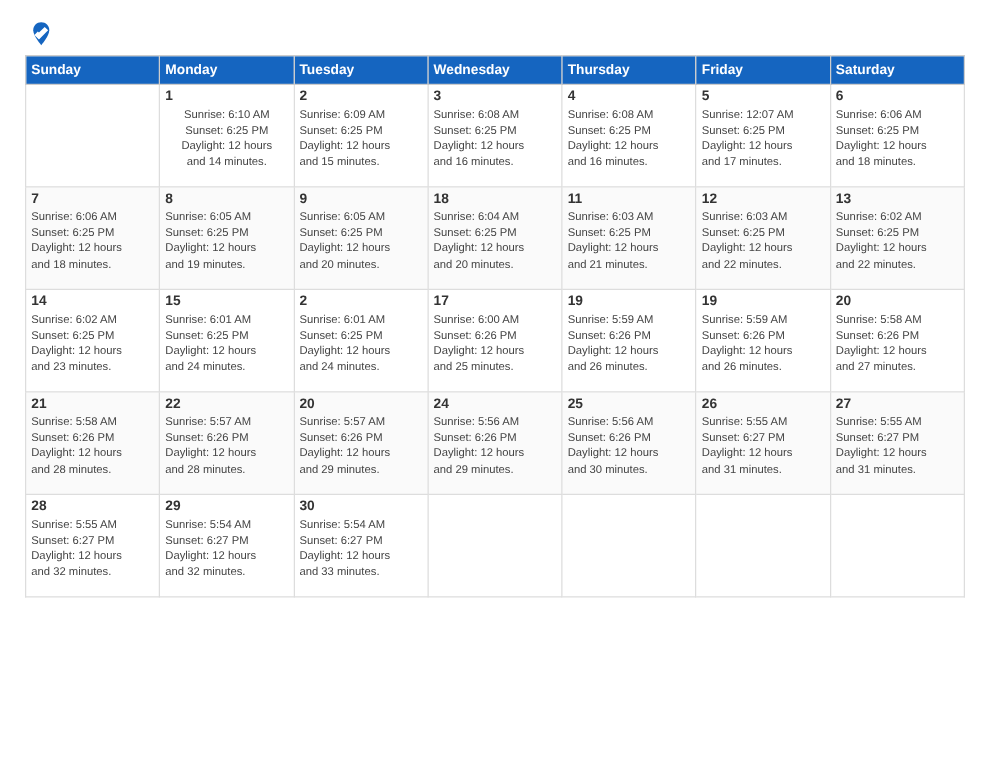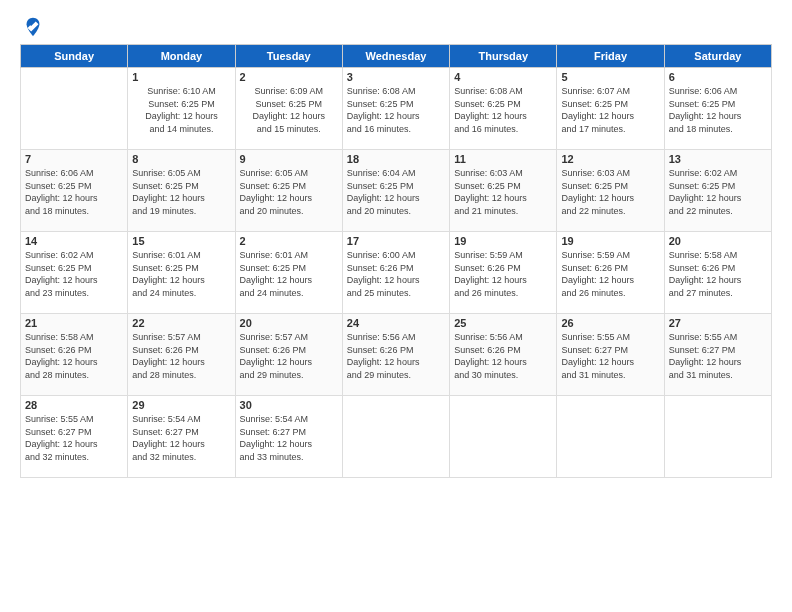--- a/index.html
+++ b/index.html
@@ -63,21 +63,21 @@
       width: 100%;
       border-collapse: collapse;
       table-layout: fixed;
     }
     th {
       background-color: #1565c0;
       color: #fff;
       font-size: 11px;
       font-weight: bold;
       padding: 5px 4px;
-      text-align: center;
+      text-align: left;
       border: 1px solid #ccc;
     }
     td {
       vertical-align: top;
       border: 1px solid #ddd;
       padding: 3px 4px;
       font-size: 9.5px;
       color: #333;
       height: 82px;
     }
@@ -144,42 +144,42 @@
           <td class="empty-cell"></td>
           <td>
             <span class="day-num">1</span>
             <div class="day-info" style="white-space: pre-line; text-align: center;">Sunrise: 6:10 AM
 Sunset: 6:25 PM
 Daylight: 12 hours
 and 14 minutes.</div>
           </td>
           <td>
             <span class="day-num">2</span>
-            <div class="day-info" style="white-space: pre-line; text-align: center;">Sunrise: 6:09 AM
+            <div class="day-info" style="white-space: pre-line;">Sunrise: 6:09 AM
 Sunset: 6:25 PM
 Daylight: 12 hours
 and 15 minutes.</div>
           </td>
           <td>
             <span class="day-num">3</span>
             <div class="day-info" style="white-space: pre-line;">Sunrise: 6:08 AM
 Sunset: 6:25 PM
 Daylight: 12 hours
 and 16 minutes.</div>
           </td>
           <td>
             <span class="day-num">4</span>
             <div class="day-info" style="white-space: pre-line;">Sunrise: 6:08 AM
 Sunset: 6:25 PM
 Daylight: 12 hours
 and 16 minutes.</div>
           </td>
           <td>
             <span class="day-num">5</span>
-            <div class="day-info" style="white-space: pre-line;">Sunrise: 6:07 AM
+            <div class="day-info" style="white-space: pre-line;">Sunrise: 12:07 AM
 Sunset: 6:25 PM
 Daylight: 12 hours
 and 17 minutes.</div>
           </td>
           <td>
             <span class="day-num">6</span>
             <div class="day-info" style="white-space: pre-line;">Sunrise: 6:06 AM
 Sunset: 6:25 PM
 Daylight: 12 hours
 and 18 minutes.</div>

